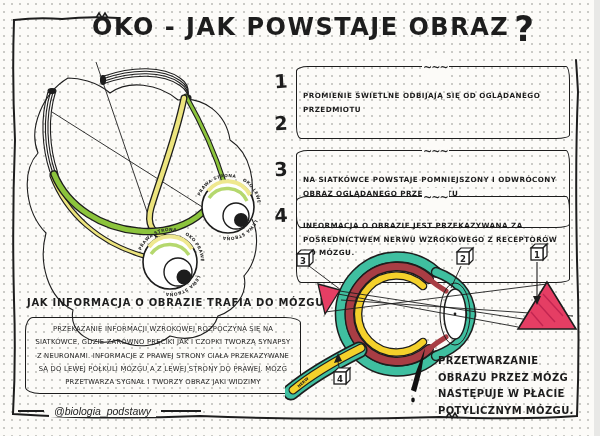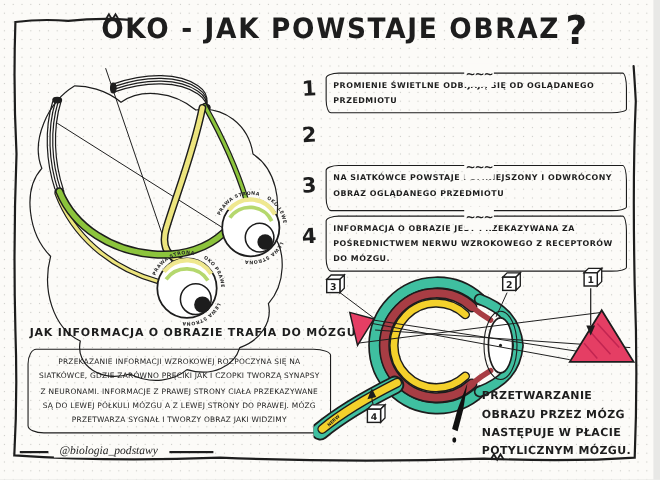--- a/index.html
+++ b/index.html
@@ -18,21 +18,21 @@
   }
   #title{
     left:92px;top:8px;width:430px;text-align:center;white-space:nowrap;
     font-size:24px;font-weight:bold;letter-spacing:1.5px;transform:scaleY(1.06);
   }
   #title .qmark{font-size:34px;font-weight:bold;vertical-align:-5px;margin-left:5px;}
   .stepnum{
     width:22px;text-align:center;font-size:19px;font-weight:bold;transform:rotate(-3deg);
   }
   .stepbox{
-    left:296px;width:260px;padding:4px 6px;
+    left:296px;width:260px;padding:22px 6px;
     font-size:7.2px;font-weight:bold;letter-spacing:0.45px;line-height:1.9;
     text-transform:uppercase;
   }
   .stepbox::before{
     content:"~~~";position:absolute;top:-9px;left:46%;
     font-size:11px;font-weight:bold;background:#fcfbf8;padding:0 1px;letter-spacing:-1px;
   }
   #ql-heading{
     left:27px;top:297px;width:280px;font-size:10px;font-weight:bold;letter-spacing:0.7px;
     white-space:nowrap;
@@ -47,21 +47,21 @@
     left:438px;top:353px;width:152px;
     font-size:10px;font-weight:bold;letter-spacing:0.35px;line-height:1.65;
     text-transform:uppercase;
   }
   #footer{
     left:18px;top:405px;display:flex;align-items:center;gap:5px;
   }
   #footer .dash{height:0;border-top:2.2px solid #1d1d1d;width:26px;}
   #footer .dash.right{width:40px;}
   #footer .handle{
-    font-family:Liberation Serif, serif;font-style:italic;
+    font-family:Liberation Sans, sans-serif;font-style:italic;
     font-size:10.5px;background:#fcfbf8;padding:0 5px;white-space:nowrap;
   }
   svg text{font-family:"DejaVu Sans","Liberation Sans",sans-serif;}
 </style>
 </head>
 <body>
 
 <div id="page">
 
   <svg class="abs" style="left:0;top:0" width="600" height="436" viewBox="0 0 600 436">

